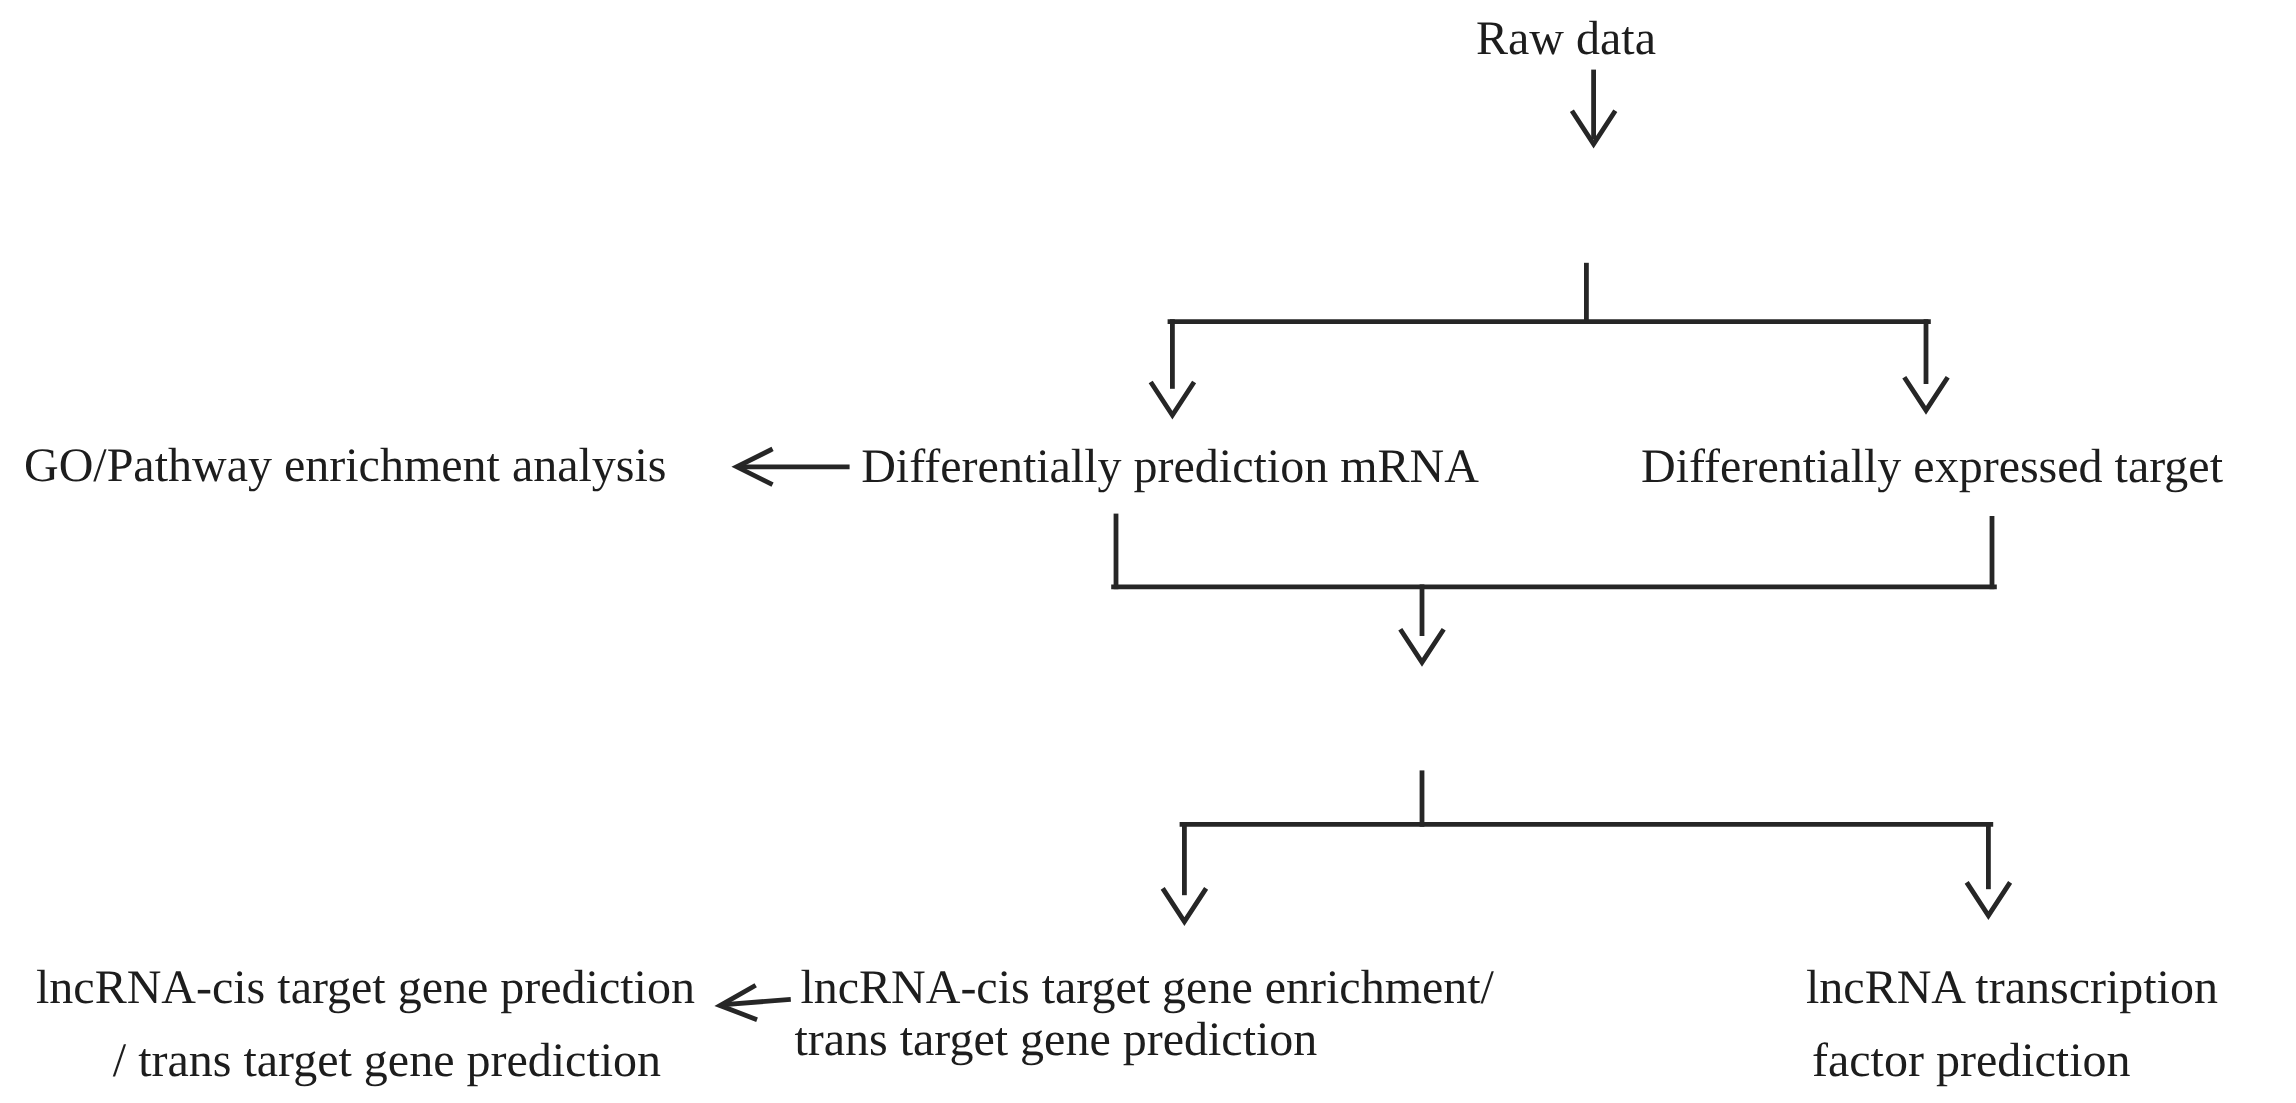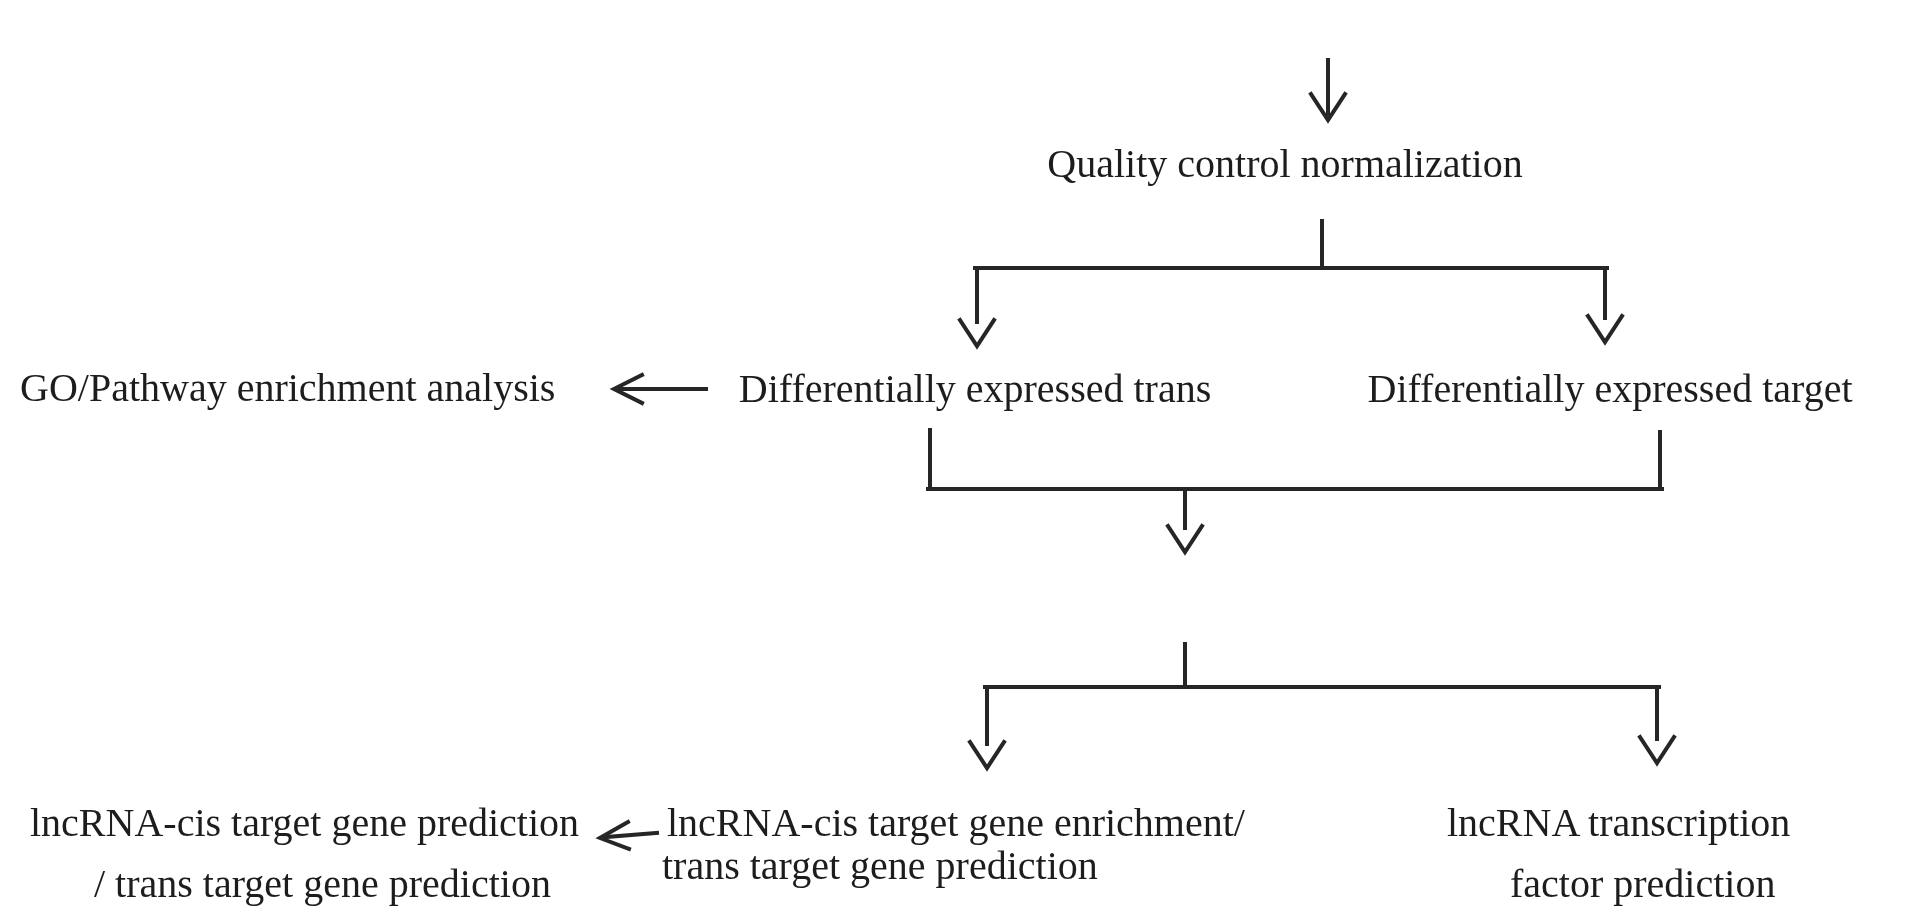--- a/index.html
+++ b/index.html
@@ -93,38 +93,38 @@
       <line x1="1657" y1="687" x2="1657" y2="739"></line>
       <polyline points="1640,737 1657,763 1674,737"></polyline>
     </g>
 
     <g>
       <line x1="606" y1="837" x2="657" y2="833"></line>
       <polyline points="628,822 600,838 629,849"></polyline>
     </g>
   </svg>
 
+  <div class="node centered" style="left:1305px; top:6px;">Raw data</div>
 
-  <div class="node centered" style="left:1285px; top:138px;">Quality control normalization</div>
 
   <div class="node" style="left:20px; top:362px;">GO/Pathway enrichment analysis</div>
 
-  <div class="node centered" style="left:975px; top:363px;">Differentially expressed trans</div>
+  <div class="node centered" style="left:975px; top:363px;">Differentially prediction mRNA</div>
 
   <div class="node centered" style="left:1610px; top:363px;">Differentially expressed target</div>
 
 
   <div>
     <div class="node" style="left:30px; top:797px;">lncRNA-cis target gene prediction</div>
     <div class="node" style="left:52px; top:858px;margin-left:42px;">/ trans target gene prediction</div>
   </div>
 
   <div>
     <div class="node" style="left:667px; top:797px;">lncRNA-cis target gene enrichment/</div>
     <div class="node" style="left:662px; top:840px;">trans target gene prediction</div>
   </div>
 
   <div>
-    <div class="node" style="left:1447px; top:797px;">lncRNA transcription</div>
+    <div class="node" style="left:1505px; top:797px;">lncRNA transcription</div>
     <div class="node" style="left:1510px; top:858px;">factor prediction</div>
   </div>
 
 </div>
 
 </body></html>

